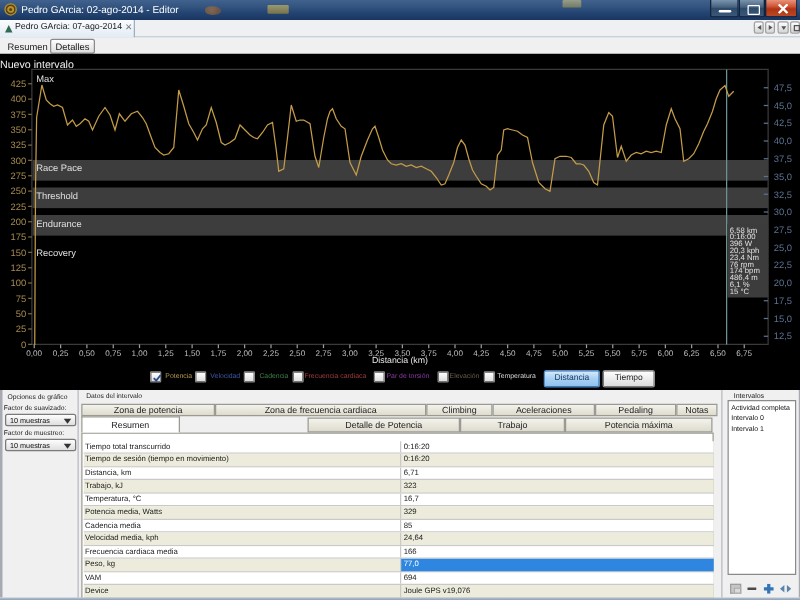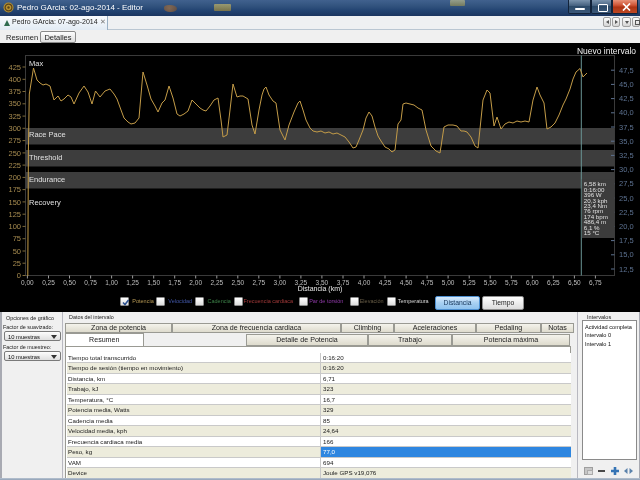--- a/index.html
+++ b/index.html
@@ -42,21 +42,21 @@
       </div>
       <div style="position:absolute;top:1px;width:8px;height:10px;background:linear-gradient(180deg,#fdfdfd,#d5d5d5);border:1px solid #a0a0a0;border-radius:2px;box-sizing:border-box;left:632px;width:8px;">
         <i style="position:absolute;left:1.5px;top:2px;width:3px;height:3px;border:1px solid #555;"></i>
       </div>
     </div>
     <div style="position:absolute;left:0;top:30px;width:640px;height:14px;background:#f0f0f0;">
       <div style="position:absolute;left:6px;top:2.5px;font-size:7.5px;color:#222;">Resumen</div>
       <div style="position:absolute;left:40px;top:0.5px;width:36px;height:12px;background:linear-gradient(180deg,#fdfdfd,#dedede);border:1px solid #8a8a8a;border-radius:2px;box-sizing:border-box;font-size:7.5px;color:#222;text-align:center;line-height:11px;">Detalles</div>
     </div>
     <div style="position:absolute;left:0;top:43px;width:640px;height:269px;background:#000;"></div>
-    <div style="position:absolute;left:0;top:45.5px;width:636px;text-align:right;font-size:8.5px;color:#f0f0f0;">Nuevo intervalo</div>
+    <div style="position:absolute;left:0;top:45.5px;width:636px;text-align:left;font-size:8.5px;color:#f0f0f0;">Nuevo intervalo</div>
     <svg width="640" height="268" viewBox="0 44 640 268" style="position:absolute;left:0;top:44px;">
       <rect x="25.5" y="55.5" width="589" height="220" fill="none" stroke="#3a3a3a" stroke-width="1"></rect>
       <rect x="26" y="128" width="588.5" height="16.5" fill="#3d3d3d"></rect>
       <rect x="26" y="150" width="588.5" height="16.5" fill="#3d3d3d"></rect>
       <rect x="26" y="172" width="588.5" height="16.5" fill="#3d3d3d"></rect>
       <text x="29" y="137.0" font-size="7.5" fill="#e0e0e0">Race Pace</text>
       <text x="29" y="159.5" font-size="7.5" fill="#e0e0e0">Threshold</text>
       <text x="29" y="181.5" font-size="7.5" fill="#e0e0e0">Endurance</text>
       <text x="29" y="205.0" font-size="7.5" fill="#e0e0e0">Recovery</text>
       <text x="29" y="65.5" font-size="7.5" fill="#e0e0e0">Max</text>

